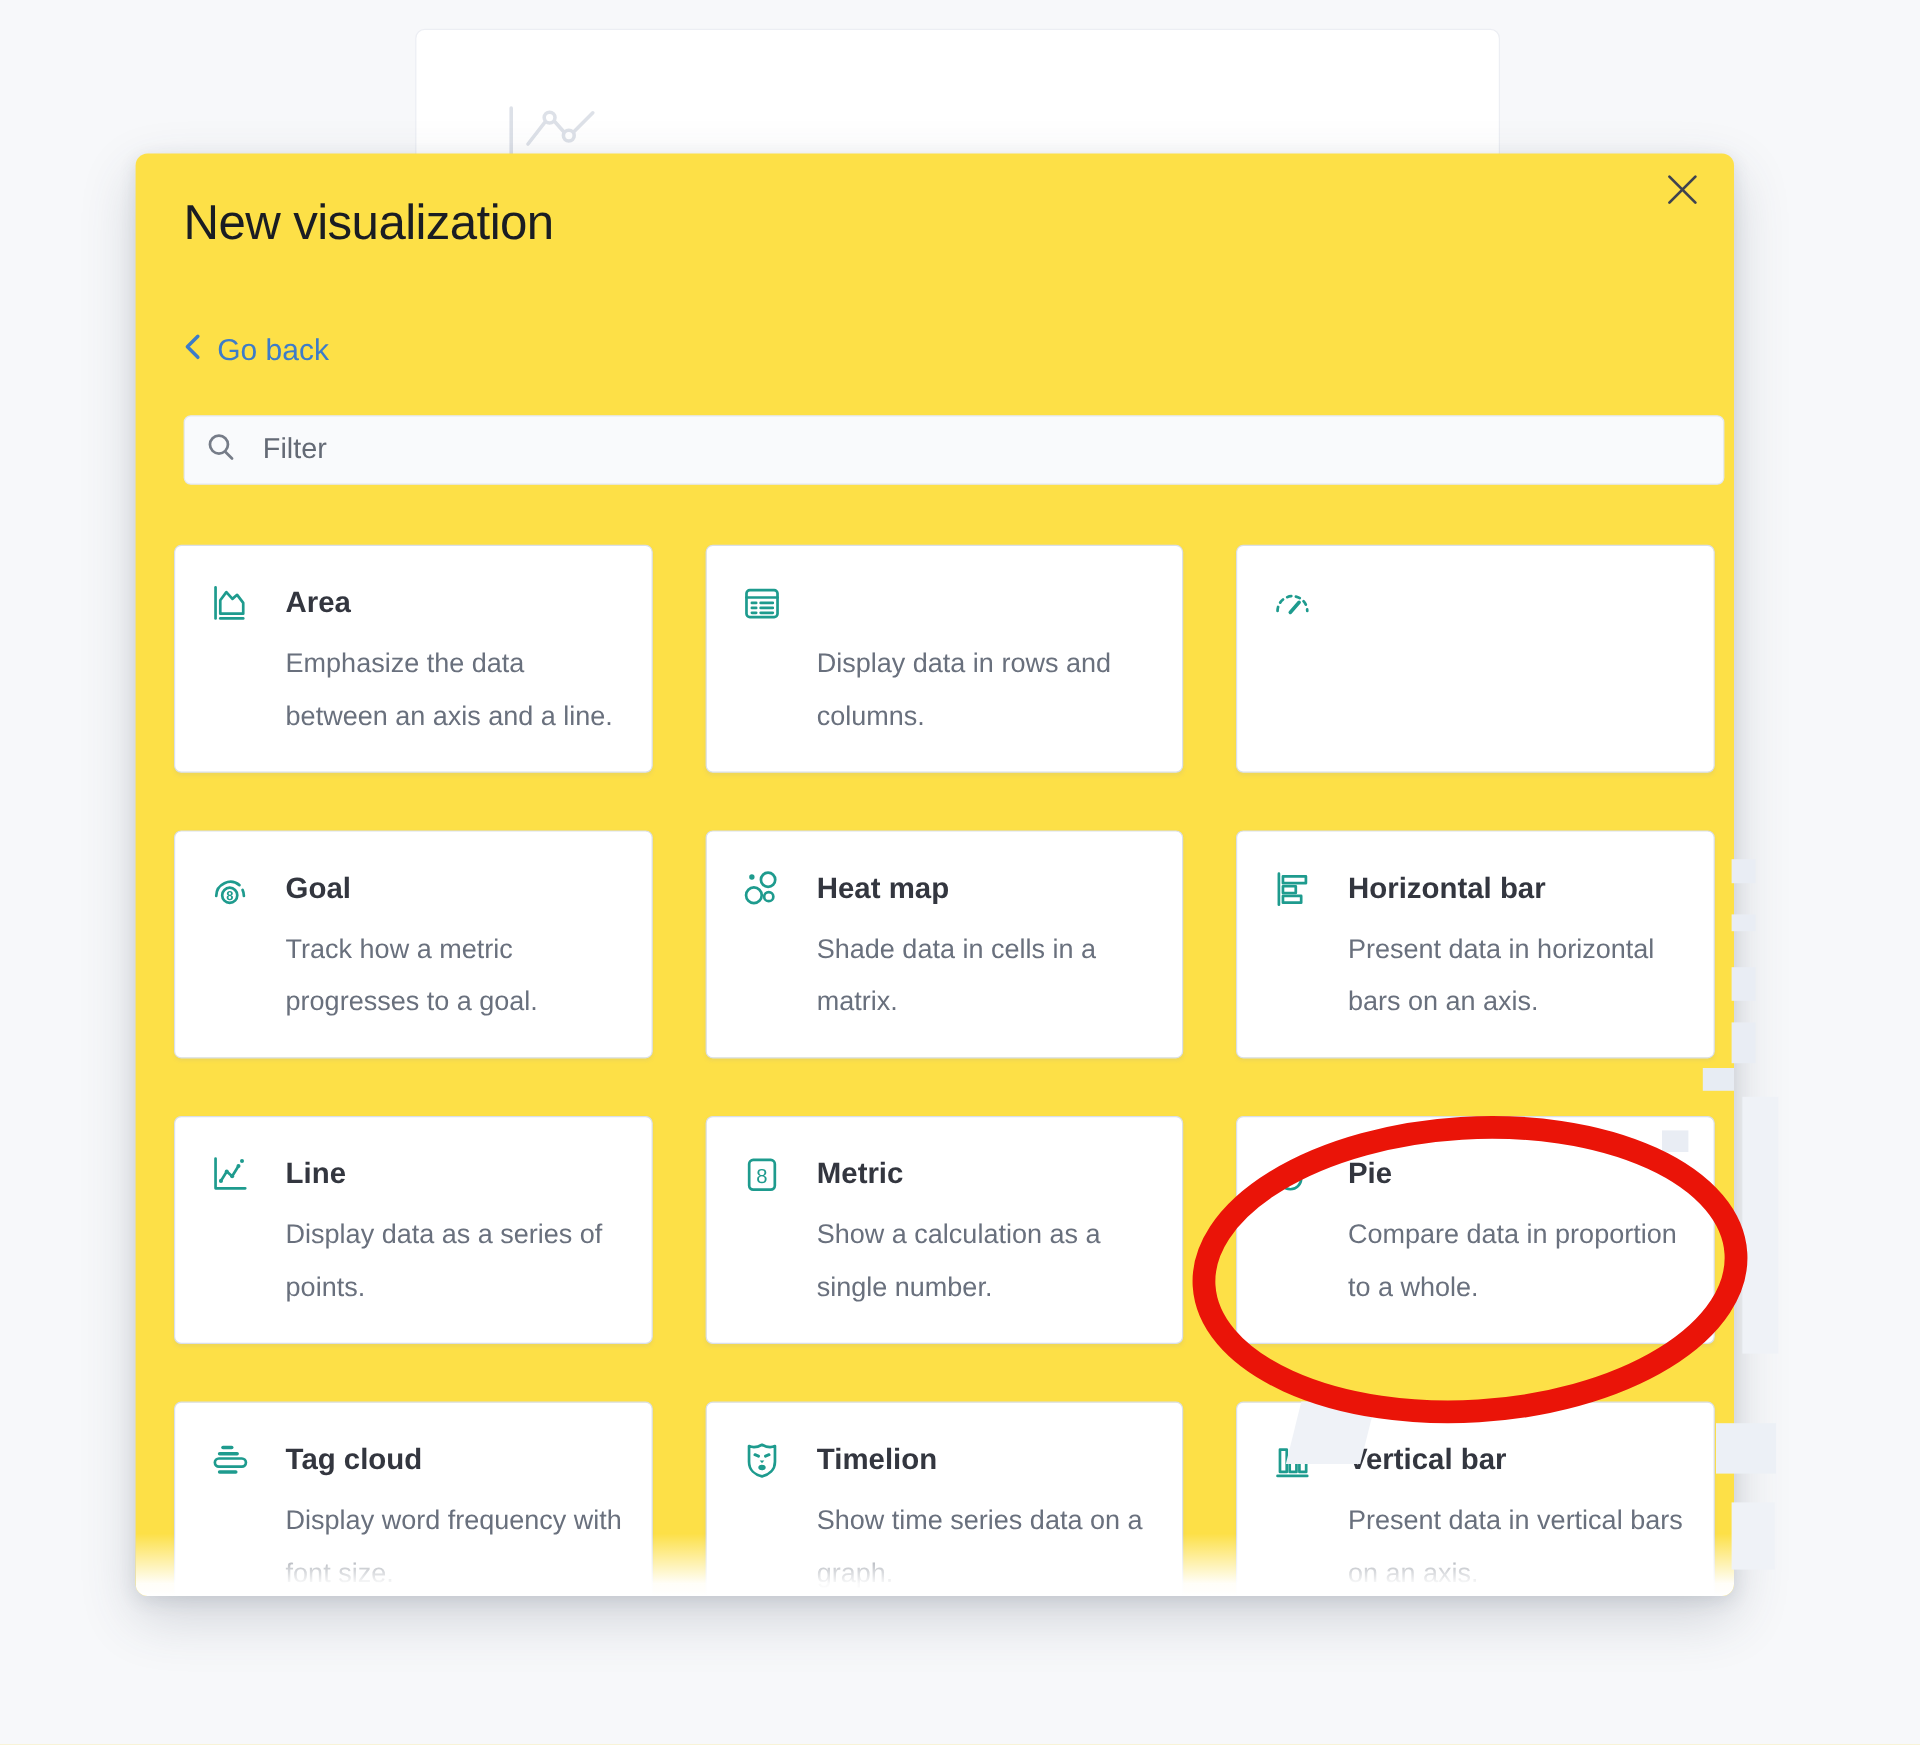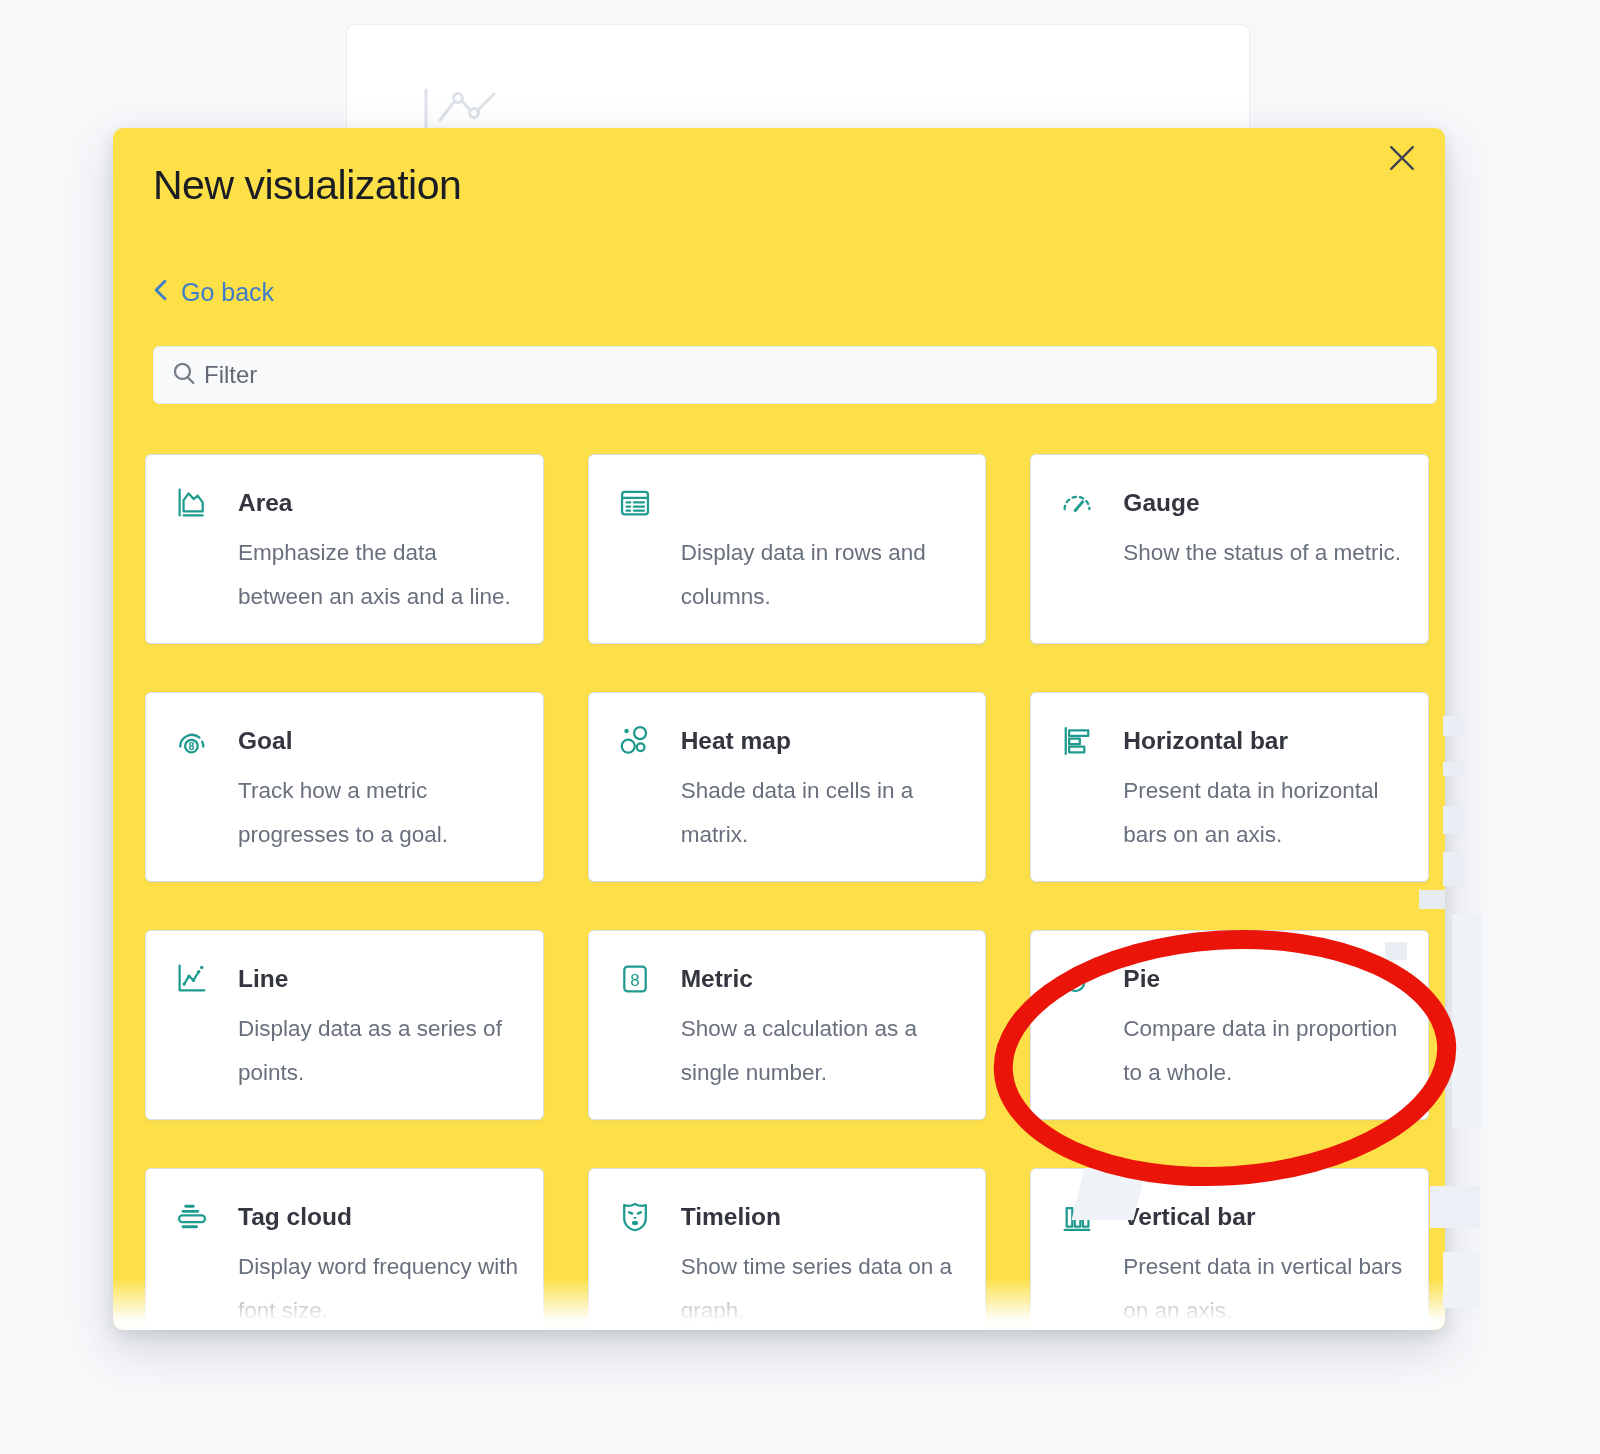--- a/index.html
+++ b/index.html
@@ -28,21 +28,21 @@
   .modal-title{
     position:absolute;left:40px;top:34px;font-size:41px;font-weight:400;color:#1a1d23;letter-spacing:-.5px;
   }
   .go-back{
     position:absolute;left:40px;top:150px;display:flex;align-items:center;gap:13px;
     font-size:25px;font-weight:500;color:#3d7cc9;text-decoration:none;cursor:pointer;
   }
   .filter-box{
     position:absolute;left:40px;top:218px;width:1284px;height:58px;box-sizing:border-box;
     background:#f9fafc;border:1px solid #e3e8f1;border-radius:6px;
-    display:flex;align-items:center;padding:0 18px;gap:5px;
+    display:flex;align-items:center;padding:0 18px;gap:20px;
   }
   .filter-box input{
     flex:1;border:none;outline:none;background:transparent;
     font-size:24px;color:#343741;font-family:"Liberation Sans",sans-serif;
   }
   .filter-box input::placeholder{color:#646a75;opacity:1;}
   .grid{
     position:absolute;left:32px;top:326px;width:1284px;
     display:grid;grid-template-columns:repeat(3,1fr);column-gap:44px;row-gap:48px;
     grid-auto-rows:minmax(168px,auto);
@@ -140,22 +140,20 @@
         </span>
     <span class="card-desc">Display data in rows and columns.</span>
   </div>
       <div class="vis-card">
     <span class="card-icon">
           <svg viewBox="0 0 32 32" fill="none" stroke="#1e9b8e" stroke-width="2" stroke-linecap="round" stroke-linejoin="round">
             <path d="M5 21.5a11 11 0 0 1 22 0" stroke-dasharray="3.1 3.5"></path>
             <path d="M14.4 22.6l6.6-7.6" stroke-width="2.6"></path>
           </svg>
         </span>
-    <span class="card-title">Gauge</span>
-    <span class="card-desc">Show the status of a metric.</span>
   </div>
       <div class="vis-card">
     <span class="card-icon">
           <svg viewBox="0 0 32 32" fill="none" stroke="#1e9b8e" stroke-width="2" stroke-linecap="round" stroke-linejoin="round">
             <path d="M5.5 21a10.5 10.5 0 0 1 17.2-8"></path>
             <path d="M25 16.5a10.5 10.5 0 0 1 1 4.5"></path>
             <circle cx="15.5" cy="20.5" r="5.6"></circle>
             <text x="15.5" y="24.2" font-size="9.5" text-anchor="middle" fill="#1e9b8e" stroke="none" font-family="Liberation Sans, sans-serif" font-weight="bold">8</text>
           </svg>
         </span>

